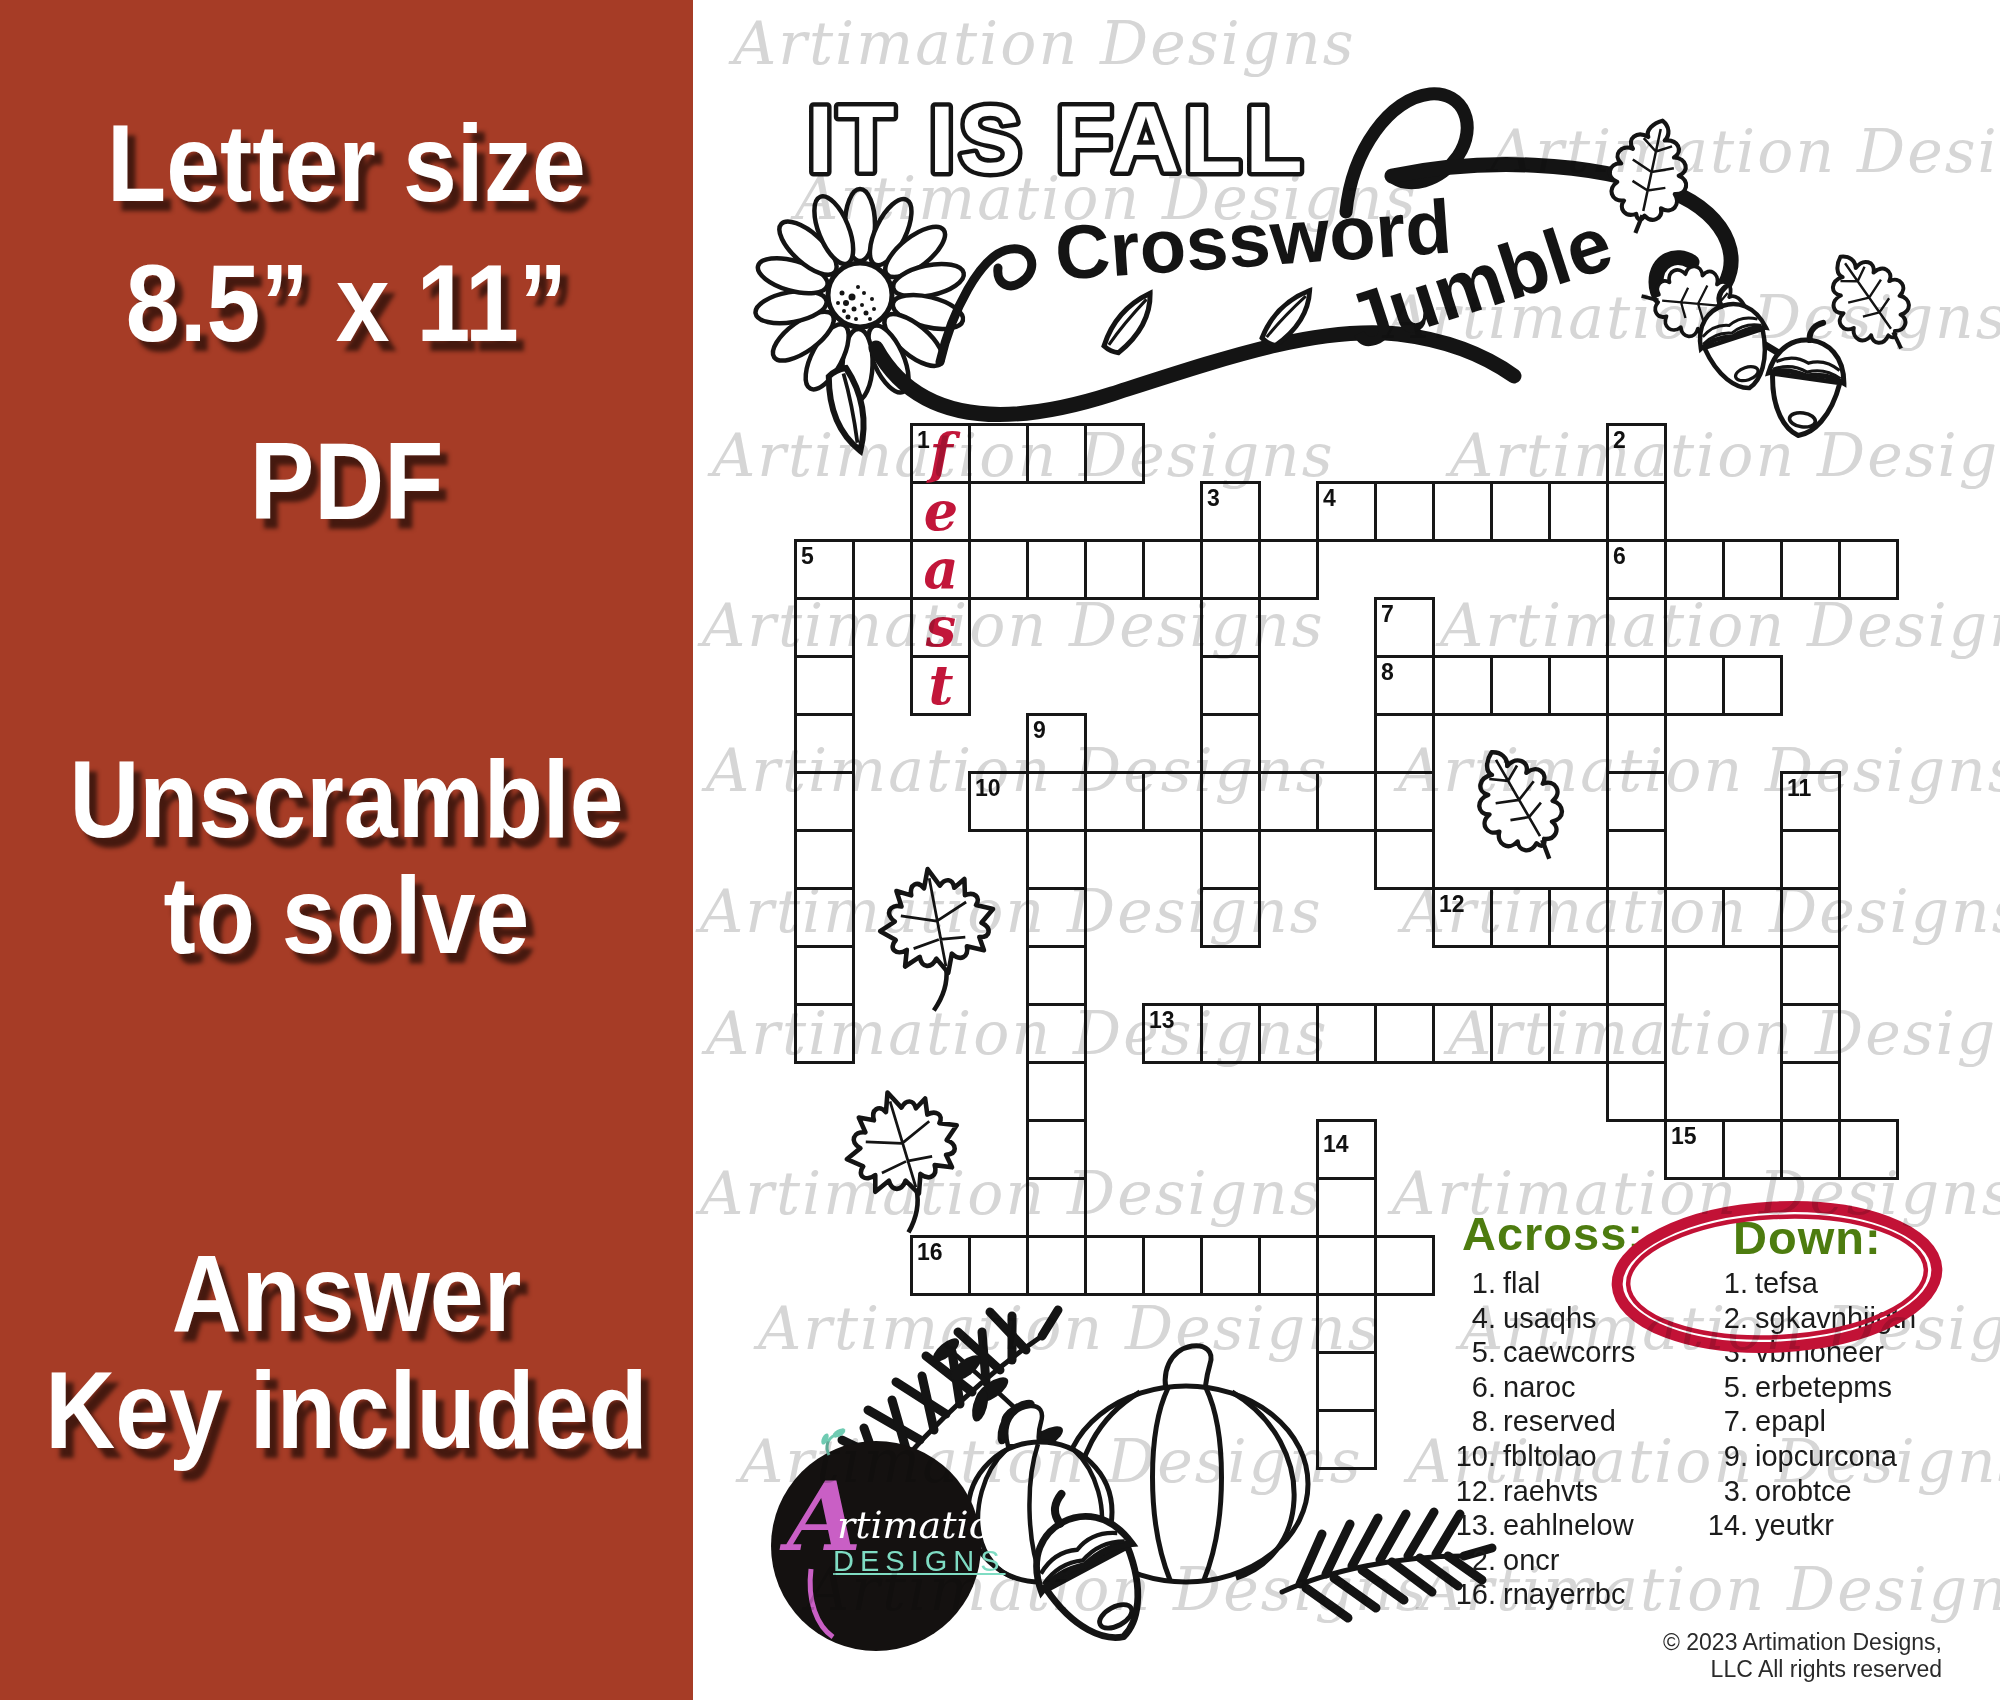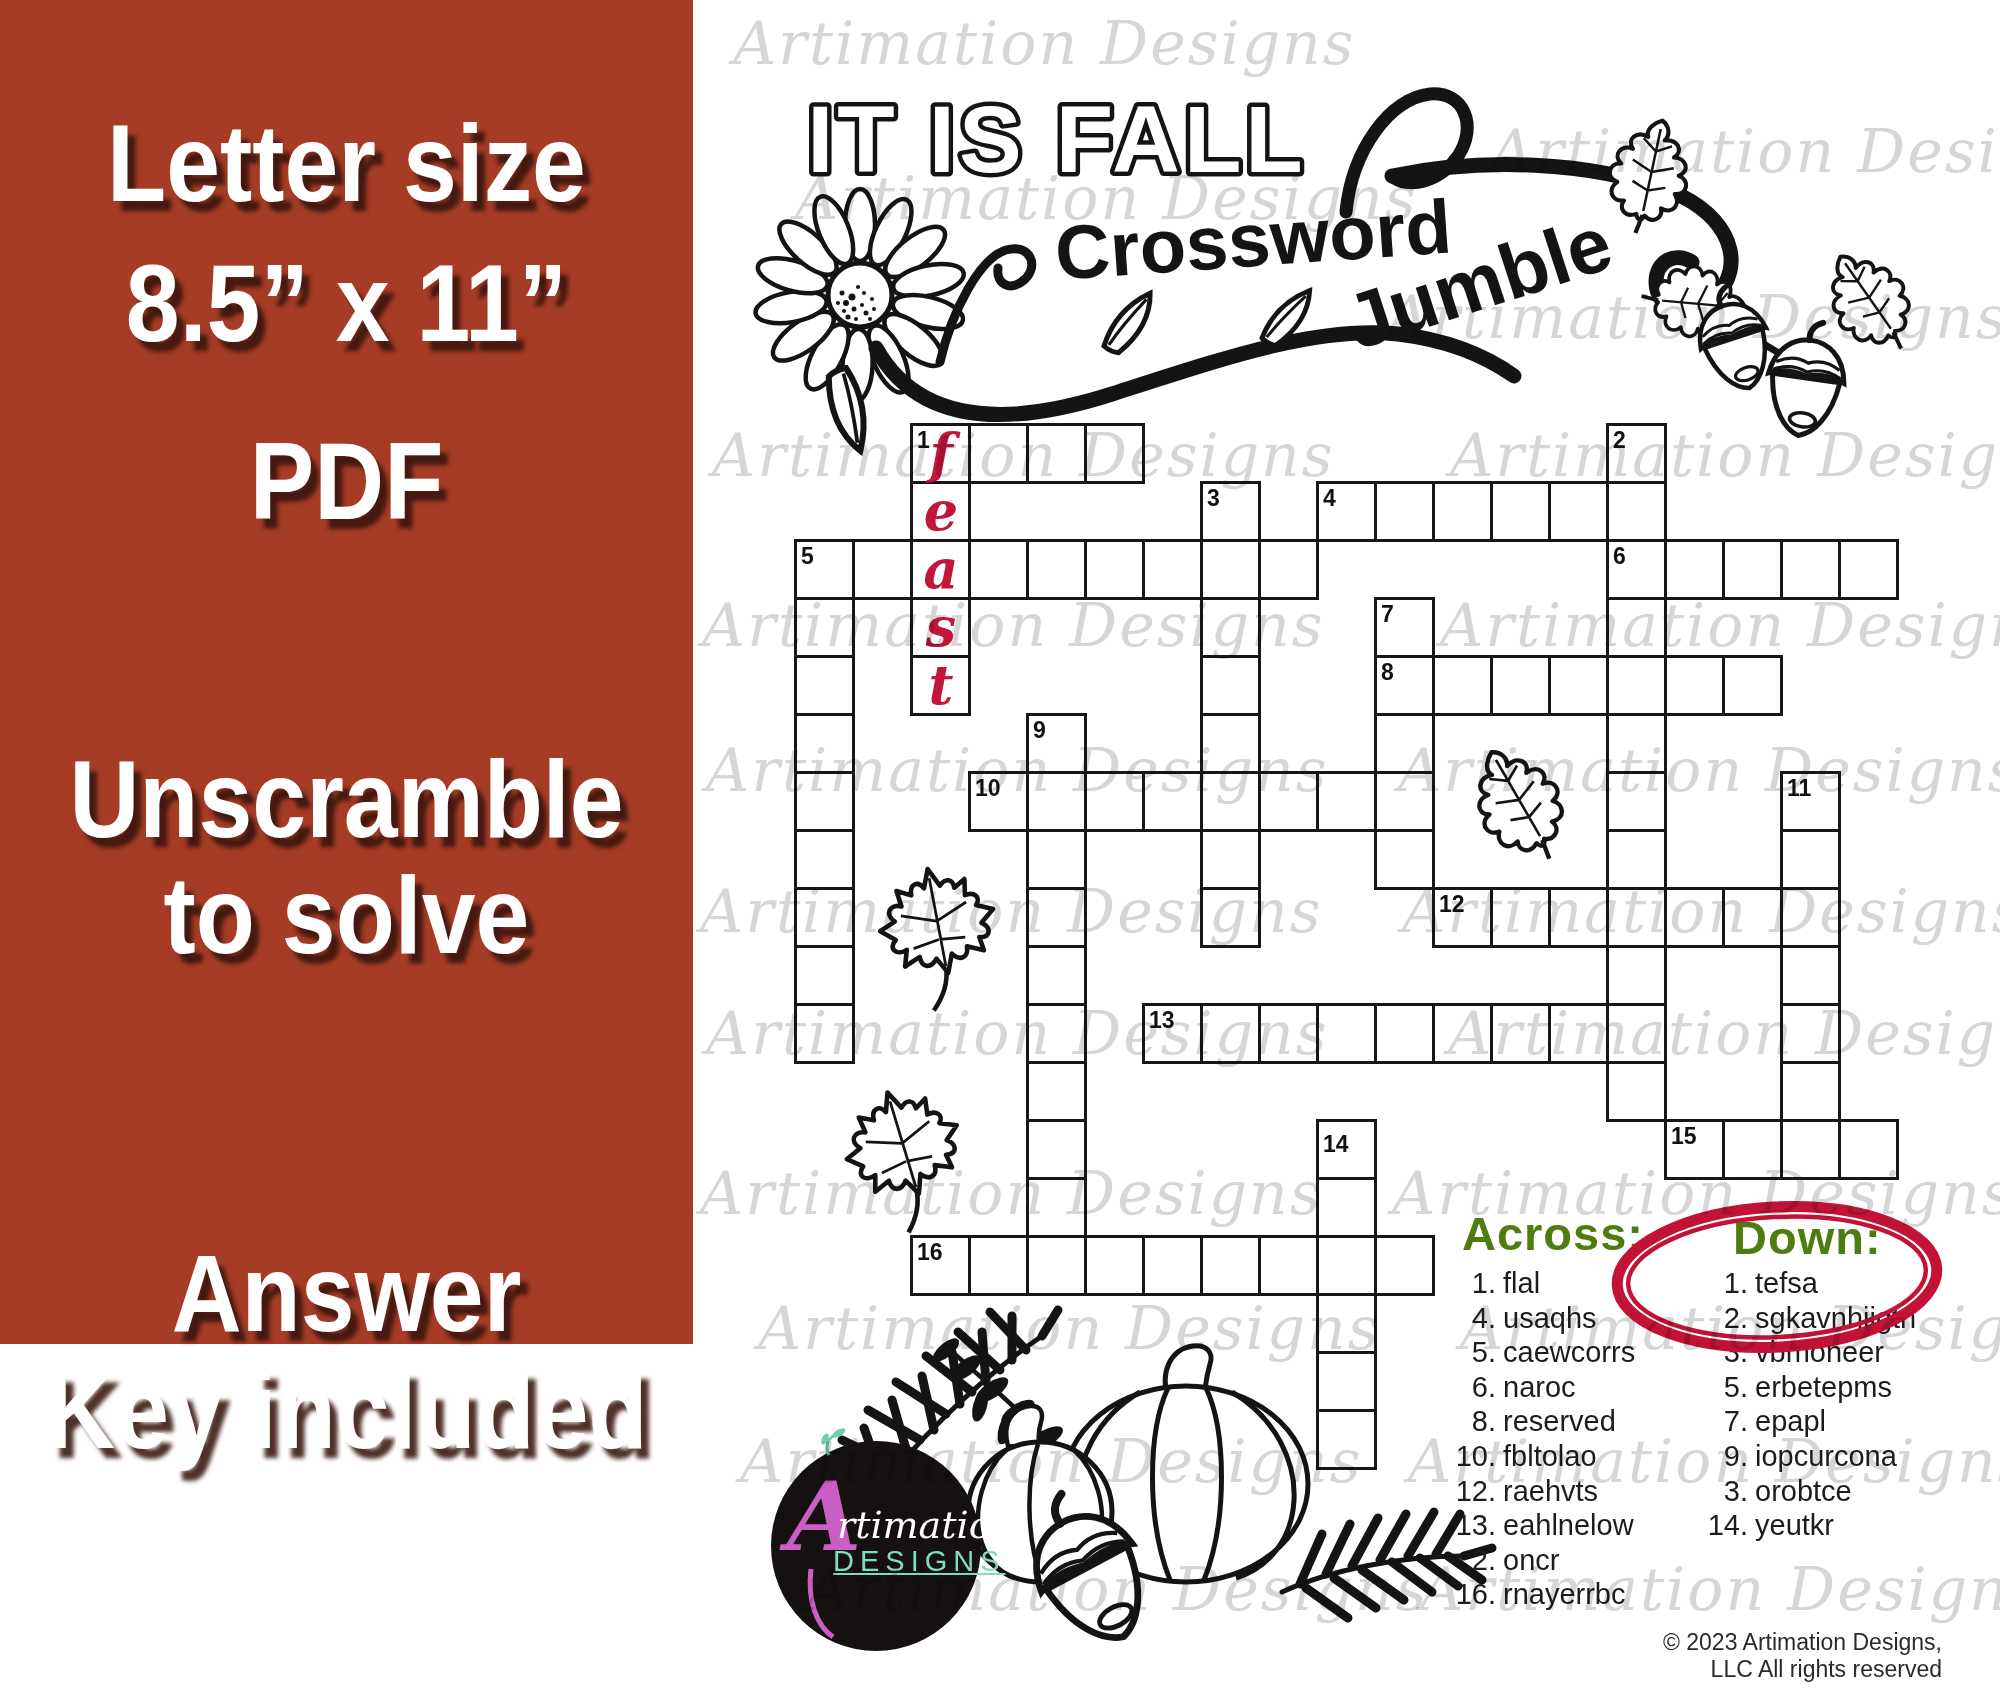--- a/index.html
+++ b/index.html
@@ -1,20 +1,20 @@
 <!DOCTYPE html>
 <html><head>
 <meta charset="utf-8">
 <style>
   html,body{margin:0;padding:0;}
   body{width:2000px;height:1700px;position:relative;background:#ffffff;font-family:"Liberation Sans",sans-serif;overflow:hidden;}
   #stage{position:absolute;inset:0;width:2000px;height:1700px;}
 
   
-  .sidebar{position:absolute;left:0;top:0;width:693px;height:1344px;z-index:10;}
+  .sidebar{position:absolute;left:0;top:0;width:693px;height:1700px;z-index:10;}
   .sl{position:absolute;left:0;width:693px;text-align:center;color:#fff;font-weight:bold;
       font-size:110px;line-height:1.15;transform:scaleX(.88);
       text-shadow:9px 10px 5px rgba(56,20,12,.88);white-space:nowrap;}
   .sl0{top:100px;} .sl1{top:240px;} .sl2{top:418px;}
   .sl3{top:736px;} .sl4{top:852px;}
   .sl5{top:1230px;} .sl6{top:1347px;}
 
   
   .wm{position:absolute;font-family:"DejaVu Serif","Liberation Serif",serif;font-style:italic;
       font-size:60px;white-space:nowrap;z-index:8;mix-blend-mode:multiply;letter-spacing:2px;pointer-events:none;}

